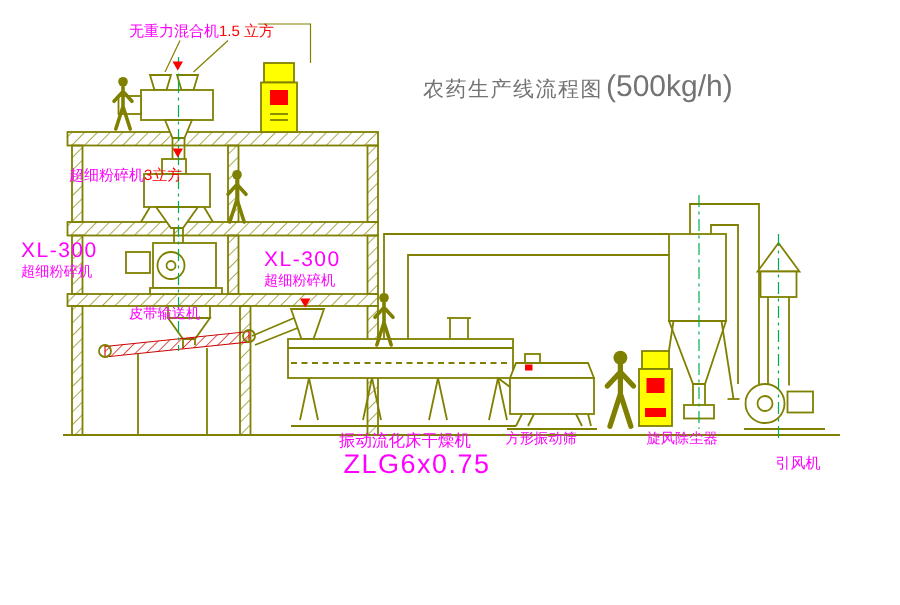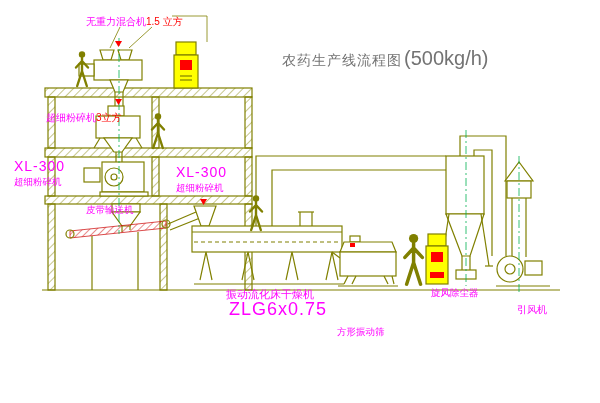--- a/index.html
+++ b/index.html
@@ -216,19 +216,19 @@
   <div class="lbl" style="left:14px;top:177px;font-size:9.5px;">超细粉碎机</div>
 
   <div class="lbl" style="left:176px;top:165px;font-size:14px;letter-spacing:1px;">XL-300</div>
   <div class="lbl" style="left:176px;top:183px;font-size:9.5px;">超细粉碎机</div>
 
   <div class="lbl" style="left:86px;top:205px;font-size:9.5px;">皮带输送机</div>
 
   <div class="lbl" style="left:226px;top:288px;font-size:11px;">振动流化床干燥机</div>
   <div class="lbl" style="left:229px;top:300px;font-size:18px;letter-spacing:1px;">ZLG6x0.75</div>
 
-  <div class="lbl" style="left:337px;top:288px;font-size:9.5px;margin-top:39px;">方形振动筛</div>
+  <div class="lbl" style="left:337px;top:288px;font-size:9.5px;">方形振动筛</div>
 
   <div class="lbl" style="left:431px;top:288px;font-size:9.5px;">旋风除尘器</div>
 
   <div class="lbl" style="left:501px;top:304px;font-size:10px;margin-left:16px;">引风机</div>
 
 </div>
 
 </body></html>

